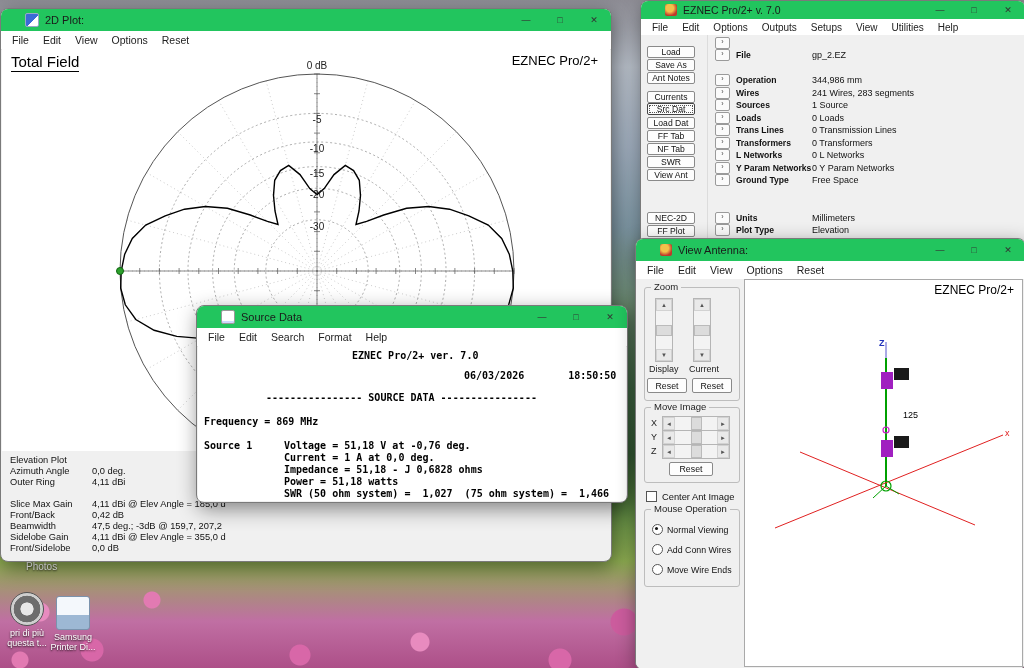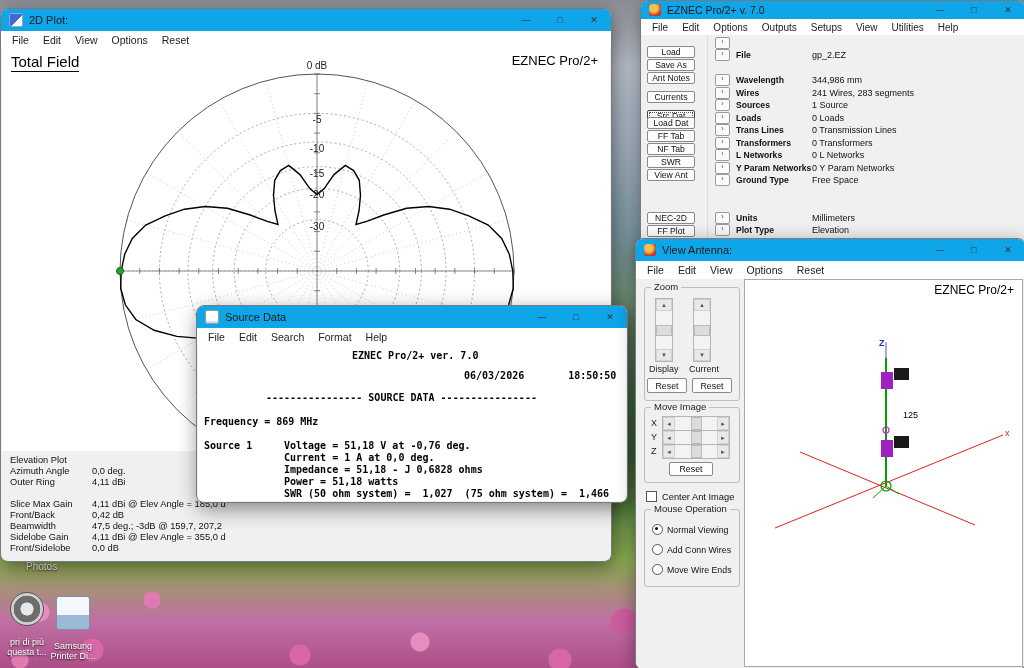--- a/index.html
+++ b/index.html
@@ -12,21 +12,21 @@
       radial-gradient(circle 9px  at 152px 600px, #e27ab2 0 8px, rgba(0,0,0,0) 9px),
       radial-gradient(circle 11px at 300px 655px, #d867a8 0 10px, rgba(0,0,0,0) 11px),
       radial-gradient(circle 10px at 420px 642px, #e88bbf 0 9px, rgba(0,0,0,0) 10px),
       radial-gradient(circle 12px at 560px 660px, #d867a8 0 11px, rgba(0,0,0,0) 12px),
       radial-gradient(circle 14px at 624px 622px, #cb5c9d 0 13px, rgba(0,0,0,0) 14px),
       radial-gradient(circle 9px  at 20px 660px, #e27ab2 0 8px, rgba(0,0,0,0) 9px),
       linear-gradient(180deg,#8e8d95 0%,#b8bfc9 10%,#9fadbd 22%,#7e97a4 34%,#6d8d71 46%,#47714b 58%,#3c663c 68%,#5d8a43 76%,#8fae52 84%,#c06fa3 93%,#ad4f88 100%);
   }
   .window{position:absolute;background:#f0f0f0;border:1px solid #7a7a7a;border-radius:8px;
     box-shadow:2px 6px 20px rgba(0,0,0,.45);overflow:hidden}
-  .titlebar{display:flex;align-items:center;background:#0ea5e9;height:22px;padding-left:8px;
+  .titlebar{display:flex;align-items:center;background:#22c55e;height:22px;padding-left:24px;
     font-size:11px;color:#1a1a1a;gap:6px}
   .capbtns{margin-left:auto;display:flex;height:100%}
   .capbtn{width:34px;height:100%;display:flex;align-items:center;justify-content:center;
     font-size:9px;color:#333}
   .menubar{display:flex;align-items:center;background:#fff;height:18px;font-size:10.5px;color:#222;
     border-bottom:1px solid #e2e2e2;padding-left:4px}
   .mi{padding:1px 7px}
   .win-icon{width:12px;height:12px;flex:none;border-radius:2px}
   .icon-plot{background:linear-gradient(135deg,#3a6bd6 0 55%,#ffffff 55%);border:1px solid #98a8c8}
   .icon-ez{background:radial-gradient(circle at 40% 35%,#f3c14b 0 35%,#c0392b 70%)}
@@ -89,21 +89,21 @@
   .va-brand{position:absolute;right:8px;top:3px;font-size:12px;color:#000}
   .cb-row{position:absolute;display:flex;align-items:center;gap:5px;font-size:9.3px;color:#111}
   
   .desk-photos{position:absolute;left:26px;top:561px;font-size:10px;color:#fff;
     text-shadow:0 1px 2px rgba(0,0,0,.8)}
   .desk-icon{position:absolute;width:46px;text-align:center}
   .di-img{width:32px;height:32px;margin:0 auto}
   .di-circle{border-radius:50%;background:radial-gradient(circle,#e8e8e8 0 28%,#6d6d6d 30% 58%,#cfcfcf 60%);
     border:1px solid #555}
   .di-printer{background:linear-gradient(180deg,#f4f8fc 0 55%,#9db8d4 55%);border:1px solid #7b93ad;border-radius:3px}
-  .di-label{margin-top:11px;font-size:9px;color:#fff;line-height:10px;white-space:pre-line;
+  .di-label{margin-top:2px;font-size:9px;color:#fff;line-height:10px;white-space:pre-line;
     text-shadow:0 1px 2px rgba(0,0,0,.9)}
 </style>
 </head>
 <body>
 
 <div class="desk-photos">Photos</div>
 <div class="desk-icon" style="left:4px;top:592px">
   <div class="di-img di-circle"></div>
   <div class="di-label">pri di più
 questa t...</div>
@@ -272,40 +272,40 @@
     <span class="mi">View</span>
     <span class="mi">Utilities</span>
     <span class="mi">Help</span>
   </div>
   <div class="main-body">
     <div class="main-divider"></div>
     <button class="btn3d ezbtn" style="top:11px">Load</button>
     <button class="btn3d ezbtn" style="top:24px">Save As</button>
     <button class="btn3d ezbtn" style="top:37px">Ant Notes</button>
     <button class="btn3d ezbtn" style="top:56px">Currents</button>
-    <button class="btn3d ezbtn sel" style="top:75px">Src Dat</button>
+    <button class="btn3d ezbtn sel" style="top:68px">Src Dat</button>
     <button class="btn3d ezbtn" style="top:82px">Load Dat</button>
     <button class="btn3d ezbtn" style="top:95px">FF Tab</button>
     <button class="btn3d ezbtn" style="top:108px">NF Tab</button>
     <button class="btn3d ezbtn" style="top:121px">SWR</button>
     <button class="btn3d ezbtn" style="top:134px">View Ant</button>
     <button class="btn3d ezbtn" style="top:177px">NEC-2D</button>
     <button class="btn3d ezbtn" style="top:190px">FF Plot</button>
 
     <div class="ezrow" style="top:2px">
       <span class="rowbtn">›</span>
     </div>
     <div class="ezrow" style="top:14px">
       <span class="rowbtn">›</span>
       <span class="rowlabel">File</span>
       <span class="rowvalue">gp_2.EZ</span>
     </div>
     <div class="ezrow" style="top:39px">
       <span class="rowbtn">›</span>
-      <span class="rowlabel">Wavelength</span>
+      <span class="rowlabel">Operation</span>
       <span class="rowvalue">344,986 mm</span>
     </div>
     <div class="ezrow" style="top:51.5px">
       <span class="rowbtn">›</span>
       <span class="rowlabel">Wires</span>
       <span class="rowvalue">241 Wires, 283 segments</span>
     </div>
     <div class="ezrow" style="top:64px">
       <span class="rowbtn">›</span>
       <span class="rowlabel">Sources</span>

